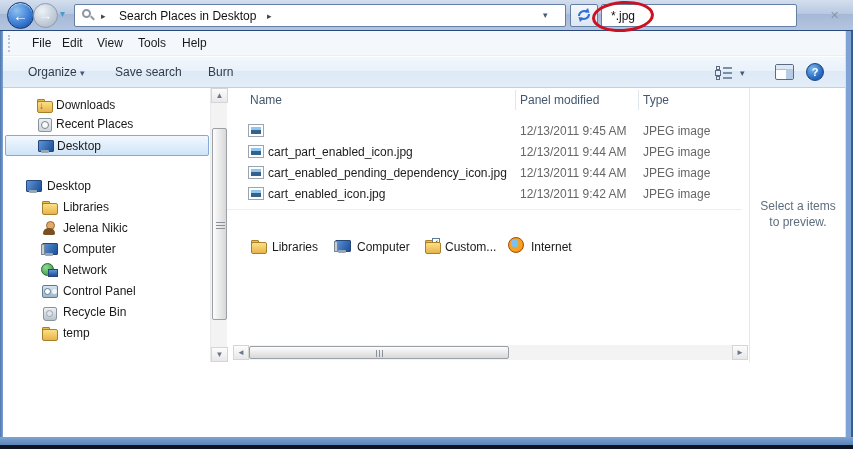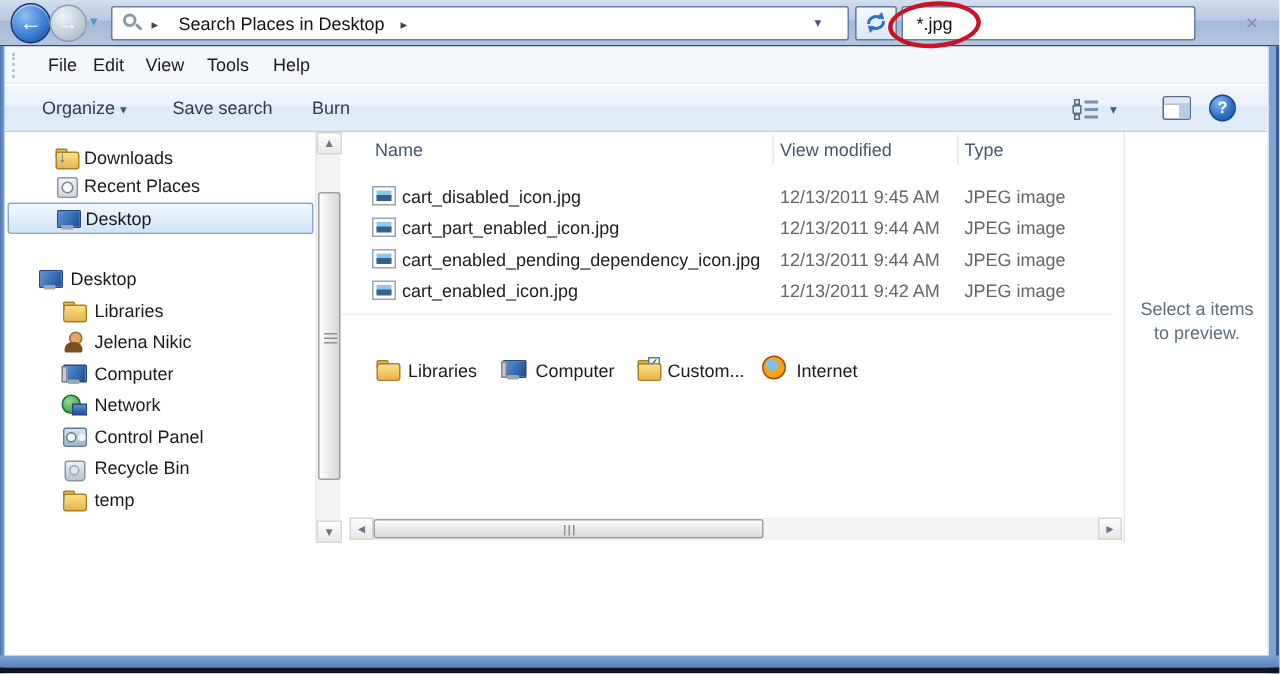--- a/index.html
+++ b/index.html
@@ -263,27 +263,26 @@
 
     <div class="abs vscroll">
       <div class="abs scroll-btn" style="left:0;top:0">▲</div>
       <div class="abs vthumb"></div>
       <div class="abs scroll-btn" style="left:0;top:259px">▼</div>
     </div>
 
     <div class="abs filearea">
       <span class="abs col-head" style="left:23px">Name</span>
       <span class="abs col-sep" style="left:288px"></span>
-      <span class="abs col-head" style="left:293px">View modified</span>
+      <span class="abs col-head" style="left:293px">Panel modified</span>
       <span class="abs col-sep" style="left:411px"></span>
       <span class="abs col-head" style="left:416px">Type</span>
 
       <div class="abs frow" style="top:33px">
         <span class="abs ic ic-picture" style="left:21px;top:3px"></span>
-        <span class="abs cell name" style="left:41px">cart_disabled_icon.jpg</span>
         <span class="abs cell date" style="left:293px">12/13/2011 9:45 AM</span>
         <span class="abs cell type" style="left:416px">JPEG image</span>
       </div>
       <div class="abs frow" style="top:54px">
         <span class="abs ic ic-picture" style="left:21px;top:3px"></span>
         <span class="abs cell name" style="left:41px">cart_part_enabled_icon.jpg</span>
         <span class="abs cell date" style="left:293px">12/13/2011 9:44 AM</span>
         <span class="abs cell type" style="left:416px">JPEG image</span>
       </div>
       <div class="abs frow" style="top:75px">

